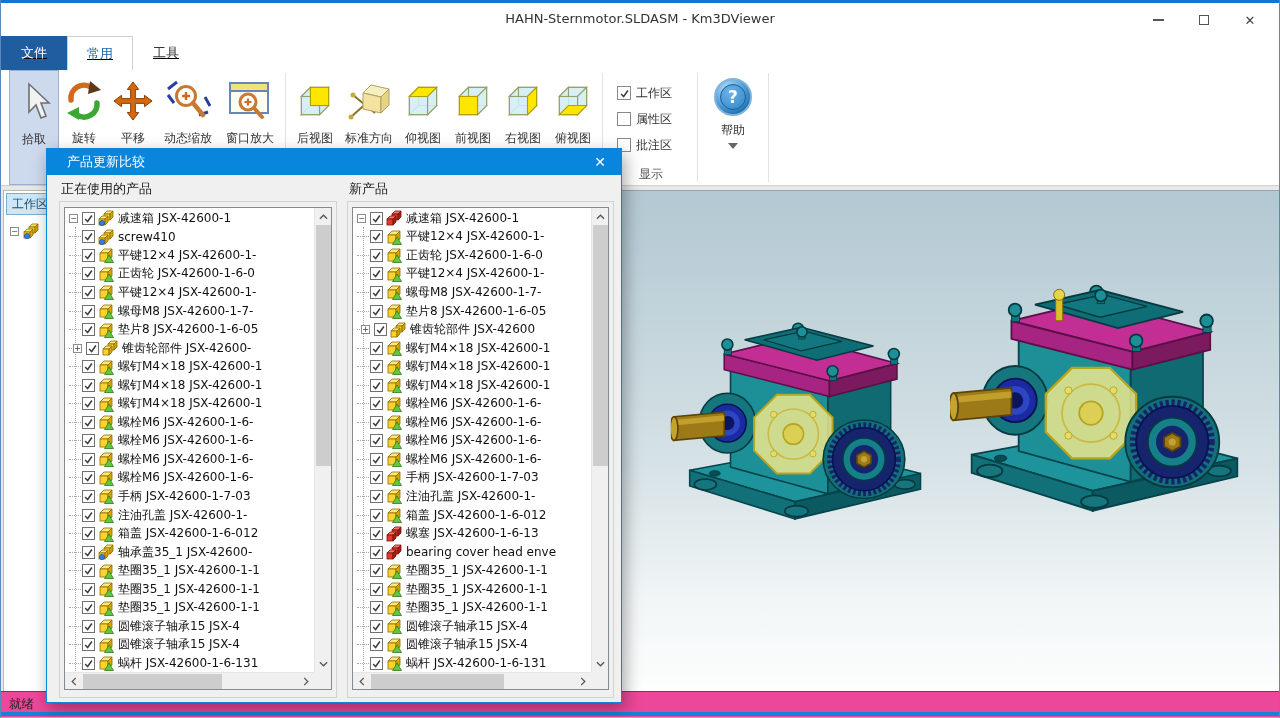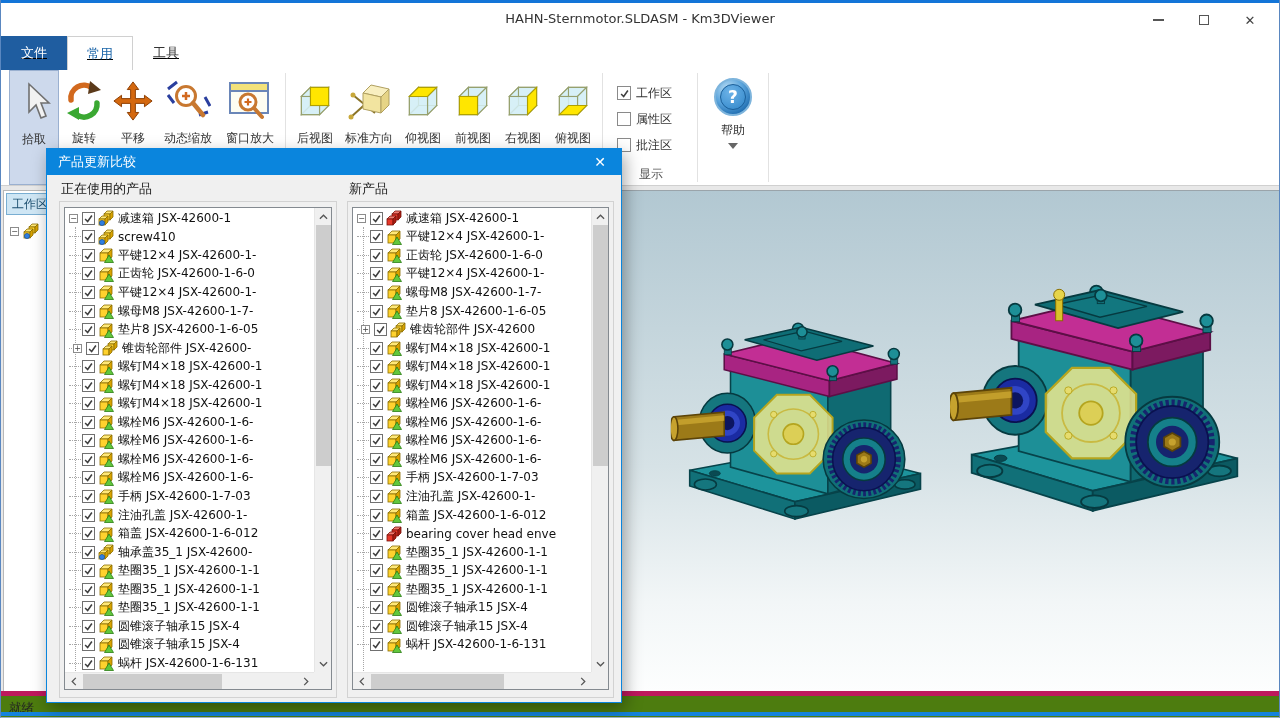--- a/index.html
+++ b/index.html
@@ -43,28 +43,28 @@
   
   .main{position:absolute;top:186px;left:0;right:0;height:506px;background:#e8e8e8;}
   .wpanel{position:absolute;left:2px;top:4px;width:616px;bottom:0;background:#fff;border:1px solid #b8b8b8;}
   .wtab{position:absolute;left:2px;top:2px;width:52px;height:22px;background:#cfe6f4;border:1px solid #79aed2;
         font-size:12px;color:#1c4f70;display:flex;align-items:center;padding-left:5px;white-space:nowrap;overflow:hidden;}
   .wproot{position:absolute;left:6px;top:32px;display:flex;align-items:center;}
   .viewport{position:absolute;left:619px;top:4px;right:0;bottom:0;border-top:1px solid #9aa4aa;border-left:1px solid #c0c6ca;
             background:linear-gradient(#b2c8d2,#d6e2e6 55%,#f2f6f7 82%,#fdfefe);}
   .viewport svg{display:block;width:100%;height:100%;}
   
-  .statusbar{position:absolute;left:0;right:0;bottom:0;height:26px;background:#4d7c0f;border-top:5px solid #be185d;text-align:center;}
+  .statusbar{position:absolute;left:0;right:0;bottom:0;height:26px;background:#ec4899;border-top:1px solid #be185d;text-align:center;}
   .statustext{position:absolute;left:8px;top:4px;font-size:12.5px;color:#222;}
   .statusblue{position:absolute;left:0;right:0;bottom:1px;height:4px;background:#1583dc;}
   
   .dialog{position:absolute;left:45px;top:148px;width:576px;height:555px;background:#f0f0f0;border:1px solid #0a85dd;
           box-shadow:3px 6px 16px rgba(0,0,0,.35);z-index:50;}
   .dtitle{position:absolute;left:0;right:0;top:0;height:26px;background:#0a85dd;color:#fff;font-size:13px;
-          display:flex;align-items:center;padding-left:11px;}
+          display:flex;align-items:center;padding-left:20px;}
   .dclose{position:absolute;right:0;top:0;width:42px;height:26px;display:flex;align-items:center;justify-content:center;
           color:#fff;font-size:14px;}
   .grplabel{position:absolute;font-size:13px;color:#1a1a1a;top:31px;}
   .grpbox{position:absolute;top:52px;height:497px;border:1px solid #d2d2d2;background:transparent;}
   .tree{position:absolute;top:58px;height:483px;background:#fff;border:1px solid #848a90;overflow:hidden;}
   .rows{position:absolute;left:1px;top:1px;right:18px;bottom:18px;overflow:hidden;}
   .rows .vline{position:absolute;left:9px;top:18px;bottom:0;border-left:1px dotted #a6a6a6;}
   .trow{position:relative;height:18.55px;display:flex;align-items:center;padding-left:3px;font-size:12px;color:#111;white-space:nowrap;}
   .trow .stub{width:12px;height:1px;border-bottom:1px dotted #a6a6a6;margin-right:1px;flex:none;}
   .trow .stub.short{width:3px;}
@@ -1181,20 +1181,39 @@
             <span class="ticon">
               <svg viewBox="0 0 16 16">
                 <polygon points="6,4 9,1 15,1 12,4" fill="#f27d72" stroke="#7a120a" stroke-width=".8"></polygon>
                 <rect x="6" y="4" width="6" height="6" fill="#e6382a" stroke="#7a120a" stroke-width=".8"></rect>
                 <polygon points="12,4 15,1 15,7 12,10" fill="#a81d12" stroke="#7a120a" stroke-width=".8"></polygon>
                 <polygon points="1,9 4,6 10,6 7,9" fill="#f27d72" stroke="#7a120a" stroke-width=".8"></polygon>
                 <rect x="1" y="9" width="6" height="6" fill="#e6382a" stroke="#7a120a" stroke-width=".8"></rect>
                 <polygon points="7,9 10,6 10,12 7,15" fill="#a81d12" stroke="#7a120a" stroke-width=".8"></polygon>
               </svg>
             </span>
+            <span class="tlabel">螺塞 JSX-42600-1-6-13</span>
+          </div>
+          <div class="trow child">
+            <span class="stub"></span>
+            <span class="cbx">
+              <svg width="11" height="11" viewBox="0 0 13 13">
+                <polyline points="2.5,7 5.5,10 10.5,3" fill="none" stroke="#3f3f3f" stroke-width="1.8"></polyline>
+              </svg>
+            </span>
+            <span class="ticon">
+              <svg viewBox="0 0 16 16">
+                <polygon points="6,4 9,1 15,1 12,4" fill="#f27d72" stroke="#7a120a" stroke-width=".8"></polygon>
+                <rect x="6" y="4" width="6" height="6" fill="#e6382a" stroke="#7a120a" stroke-width=".8"></rect>
+                <polygon points="12,4 15,1 15,7 12,10" fill="#a81d12" stroke="#7a120a" stroke-width=".8"></polygon>
+                <polygon points="1,9 4,6 10,6 7,9" fill="#f27d72" stroke="#7a120a" stroke-width=".8"></polygon>
+                <rect x="1" y="9" width="6" height="6" fill="#e6382a" stroke="#7a120a" stroke-width=".8"></rect>
+                <polygon points="7,9 10,6 10,12 7,15" fill="#a81d12" stroke="#7a120a" stroke-width=".8"></polygon>
+              </svg>
+            </span>
             <span class="tlabel">bearing cover head enve</span>
           </div>
           <div class="trow child">
             <span class="stub"></span>
             <span class="cbx">
               <svg width="11" height="11" viewBox="0 0 13 13">
                 <polyline points="2.5,7 5.5,10 10.5,3" fill="none" stroke="#3f3f3f" stroke-width="1.8"></polyline>
               </svg>
             </span>
             <span class="ticon">

